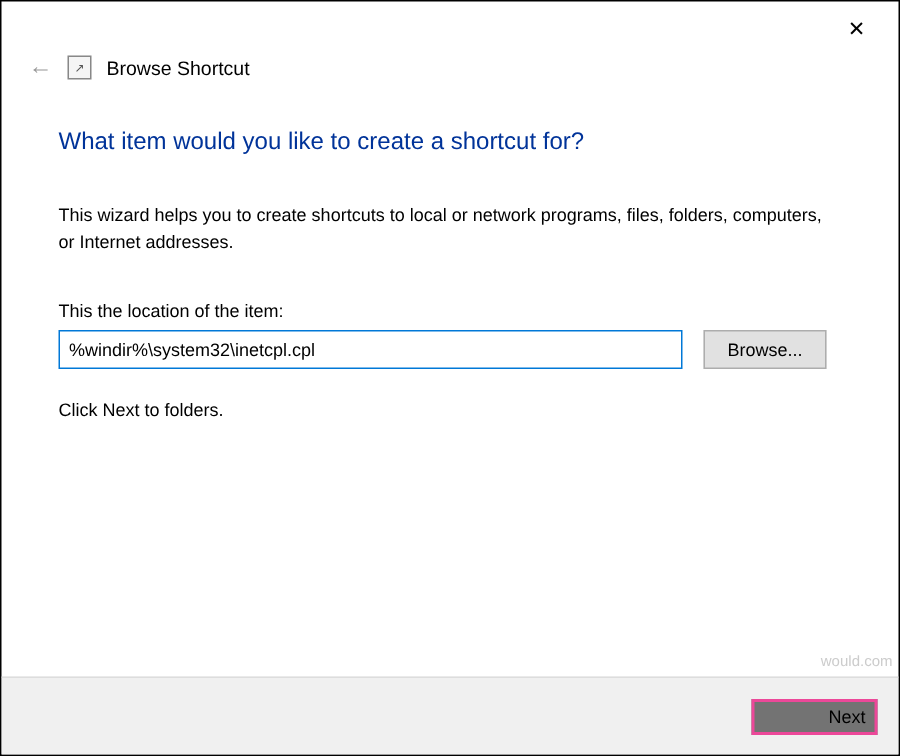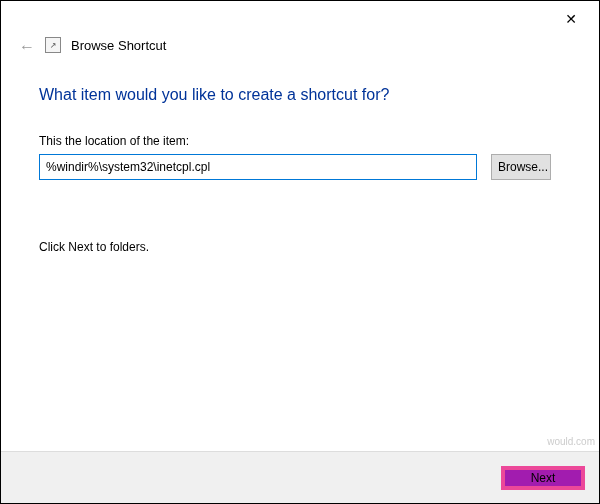--- a/index.html
+++ b/index.html
@@ -82,34 +82,34 @@
     }
     .field-label {
       font-size: 12px;
       color: #000;
       margin-bottom: 6px;
     }
     .input-row {
       display: flex;
       gap: 14px;
       align-items: flex-start;
-      margin-bottom: 60px;
+      margin-bottom: 20px;
     }
     .location-input {
       flex: 1;
       height: 26px;
       padding: 3px 6px;
       font-size: 12px;
       font-family: inherit;
       border: 1px solid #0078d7;
       outline: none;
       background: #fff;
     }
     .browse-btn {
-      width: 60px;
+      width: 82px;
       height: 26px;
       border: 1px solid #adadad;
       background: #e1e1e1;
       font-size: 12px;
       font-family: inherit;
       cursor: pointer;
     }
     .continue-text {
       font-size: 12px;
       color: #000;
@@ -131,22 +131,23 @@
     .footer-btn {
       width: 84px;
       height: 24px;
       border: 1px solid #adadad;
       background: #e1e1e1;
       font-size: 12px;
       font-family: inherit;
       cursor: pointer;
     }
     .footer-btn.primary {
-      border: 4px solid #ec4899;
-      background: #a21caf;
+      border: 2px solid #ec4899;
+      background: #737373;
+      text-align: right;
     }
     .watermark {
       position: absolute;
       bottom: 56px;
       right: 4px;
       font-size: 10px;
       color: #ccc;
     }
   </style>
 </head>
@@ -159,20 +160,21 @@
 </div>
 
 <div class="header-row">
   <span class="back-arrow">←</span>
   <span class="shortcut-icon">↗</span>
   <span class="header-title">Browse Shortcut</span>
 </div>
 
 <div class="content">
   <h1 class="main-heading">What item would you like to create a shortcut for?</h1>
+  <div class="description">This wizard helps you to create shortcuts to local or network programs, files, folders, computers, or Internet addresses.</div>
   <div class="field-label">This the location of the item:</div>
   <div class="input-row">
     <input type="text" class="location-input" value="%windir%\system32\inetcpl.cpl" style="">
     <button class="browse-btn">Browse...</button>
   </div>
   <div class="continue-text">Click Next to folders.</div>
 </div>
 
 <div class="watermark">would.com</div>
 

